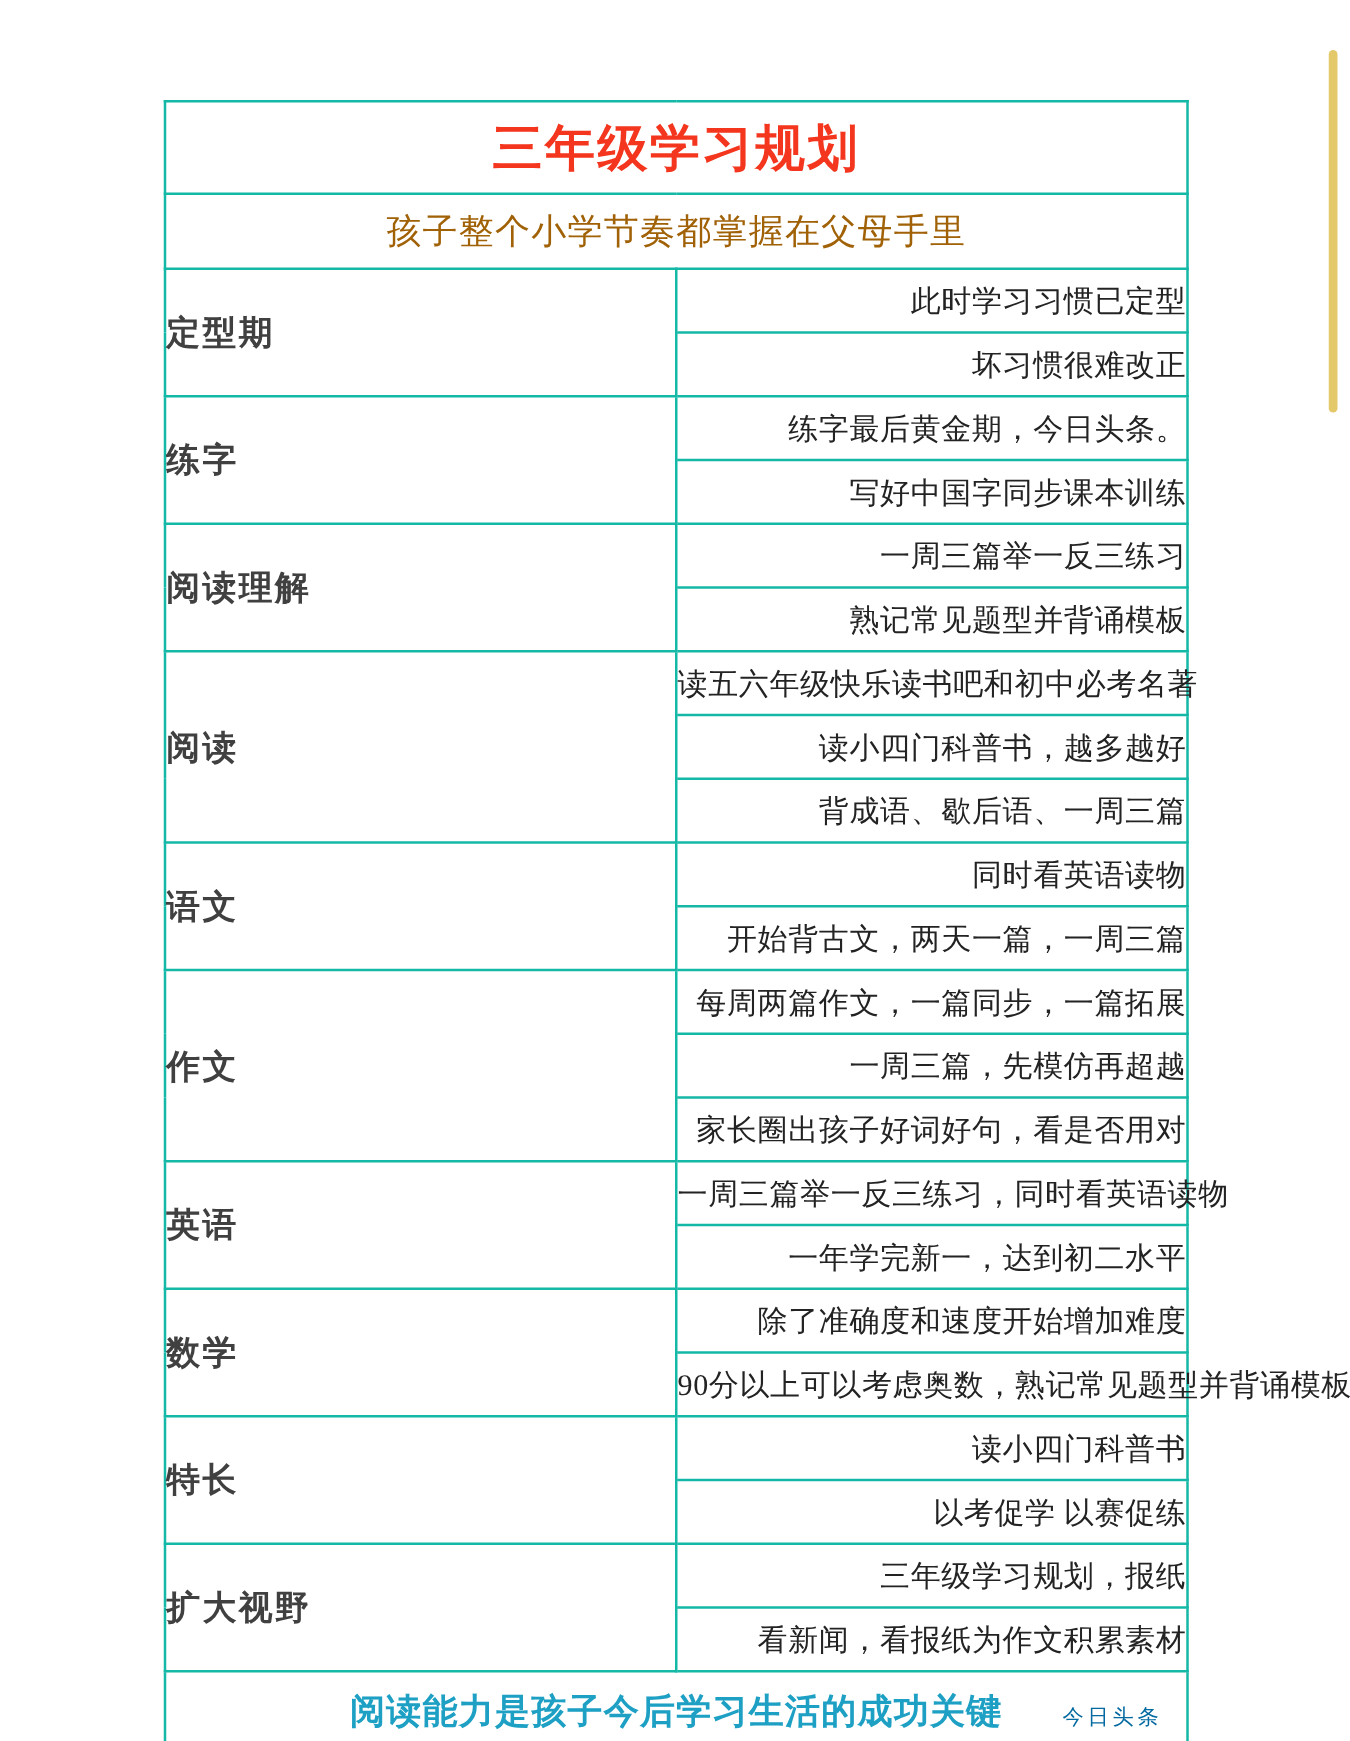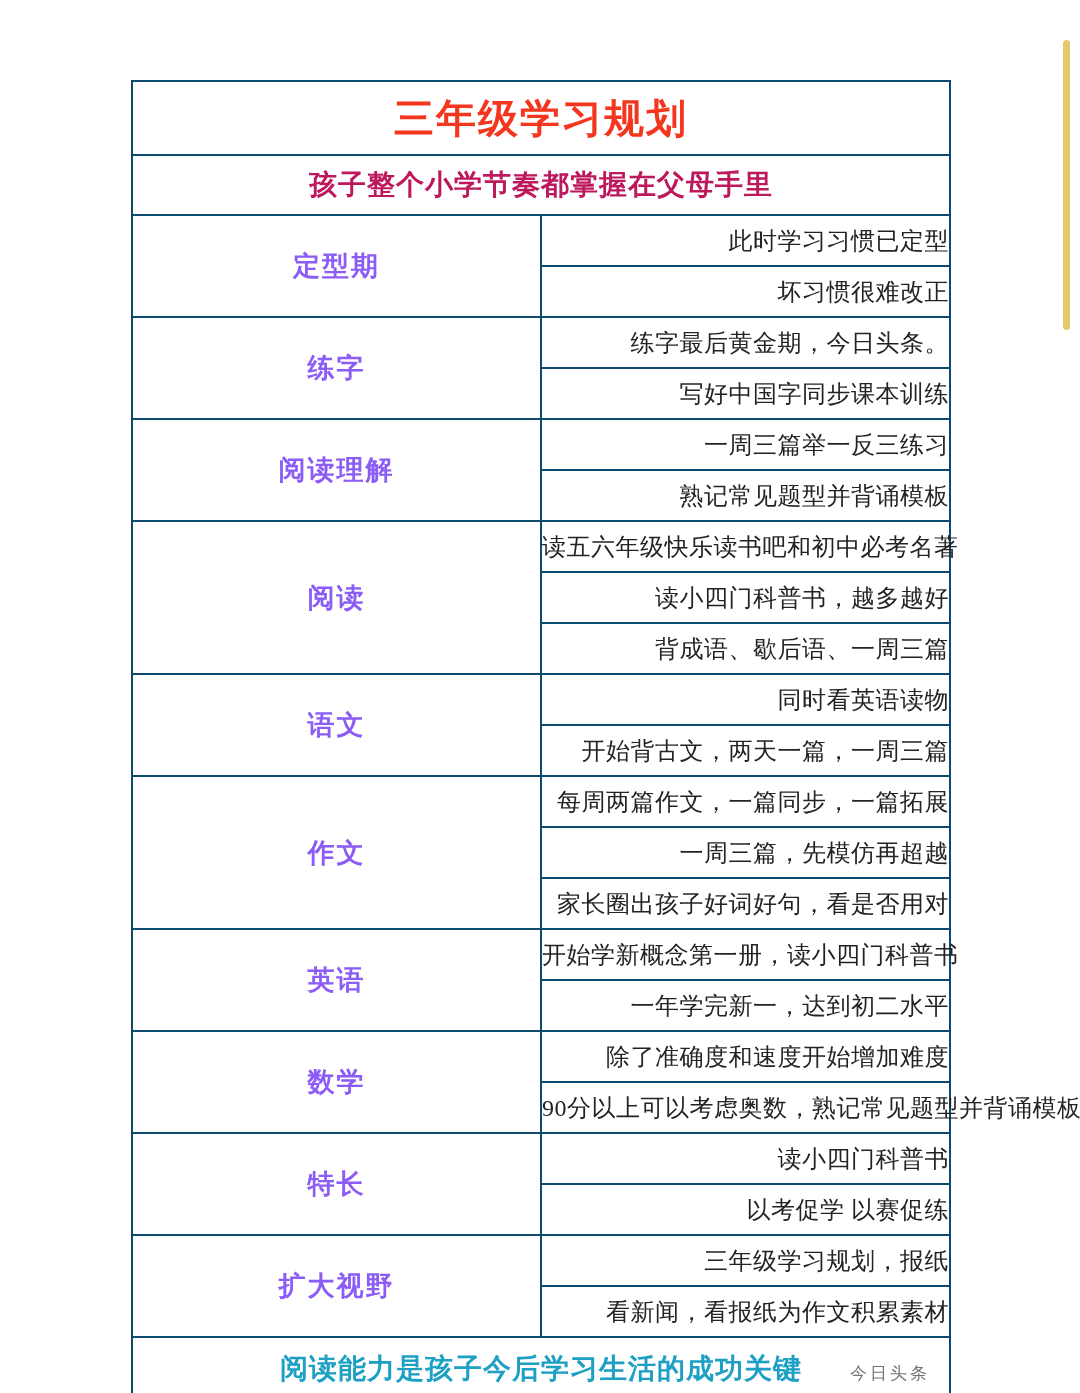--- a/index.html
+++ b/index.html
@@ -33,72 +33,71 @@
     top: 80px;
     width: 820px;
   }
   table.plan {
     border-collapse: collapse;
     width: 820px;
     table-layout: fixed;
     background: #fff;
   }
   table.plan td {
-    border: 2px solid #0c4a6e;
+    border: 2px solid #14b8a6;
     padding: 0;
     vertical-align: middle;
   }
   .title-cell {
     text-align: center;
     color: #f4361e;
     font-size: 40px;
     font-weight: bold;
     letter-spacing: 2px;
     height: 72px;
     font-family: "Liberation Serif", "DejaVu Serif", serif;
   }
   .subtitle-cell {
     text-align: center;
-    color: #be185d;
+    color: #a16207;
     font-size: 28px;
-    font-weight: bold;
+    font-weight: normal;
     height: 58px;
     letter-spacing: 1px;
   }
   .footer-cell {
     text-align: center;
     color: #1da0c3;
     font-size: 28px;
     font-weight: bold;
     height: 62px;
     letter-spacing: 1px;
   }
   .cat-cell {
     width: 186px;
-    text-align: center;
-    color: #8b5cf6;
+    color: #404040;
     font-size: 27px;
     font-weight: bold;
     letter-spacing: 2px;
   }
   .item-cell {
     color: #232323;
     font-size: 24px;
     height: 49px;
     padding-left: 12px;
     text-align: right;
     letter-spacing: 0.5px;
     white-space: nowrap;
   }
   .wm {
     position: absolute;
     right: 150px;
     bottom: 8px;
     font-size: 17px;
-    color: #737373;
+    color: #0369a1;
     letter-spacing: 3px;
     font-family: Liberation Sans, sans-serif;
   }
 </style>
 </head>
 <body>
 
 <div id="page">
 
   <div id="scrollbar"></div>
@@ -155,21 +154,21 @@
             <td class="item-cell">每周两篇作文，一篇同步，一篇拓展</td>
           </tr>
           <tr>
             <td class="item-cell">一周三篇，先模仿再超越</td>
           </tr>
           <tr>
             <td class="item-cell">家长圈出孩子好词好句，看是否用对</td>
           </tr>
           <tr>
             <td class="cat-cell" rowspan="2">英语</td>
-            <td class="item-cell">开始学新概念第一册，读小四门科普书</td>
+            <td class="item-cell">一周三篇举一反三练习，同时看英语读物</td>
           </tr>
           <tr>
             <td class="item-cell">一年学完新一，达到初二水平</td>
           </tr>
           <tr>
             <td class="cat-cell" rowspan="2">数学</td>
             <td class="item-cell">除了准确度和速度开始增加难度</td>
           </tr>
           <tr>
             <td class="item-cell">90分以上可以考虑奥数，熟记常见题型并背诵模板</td>

